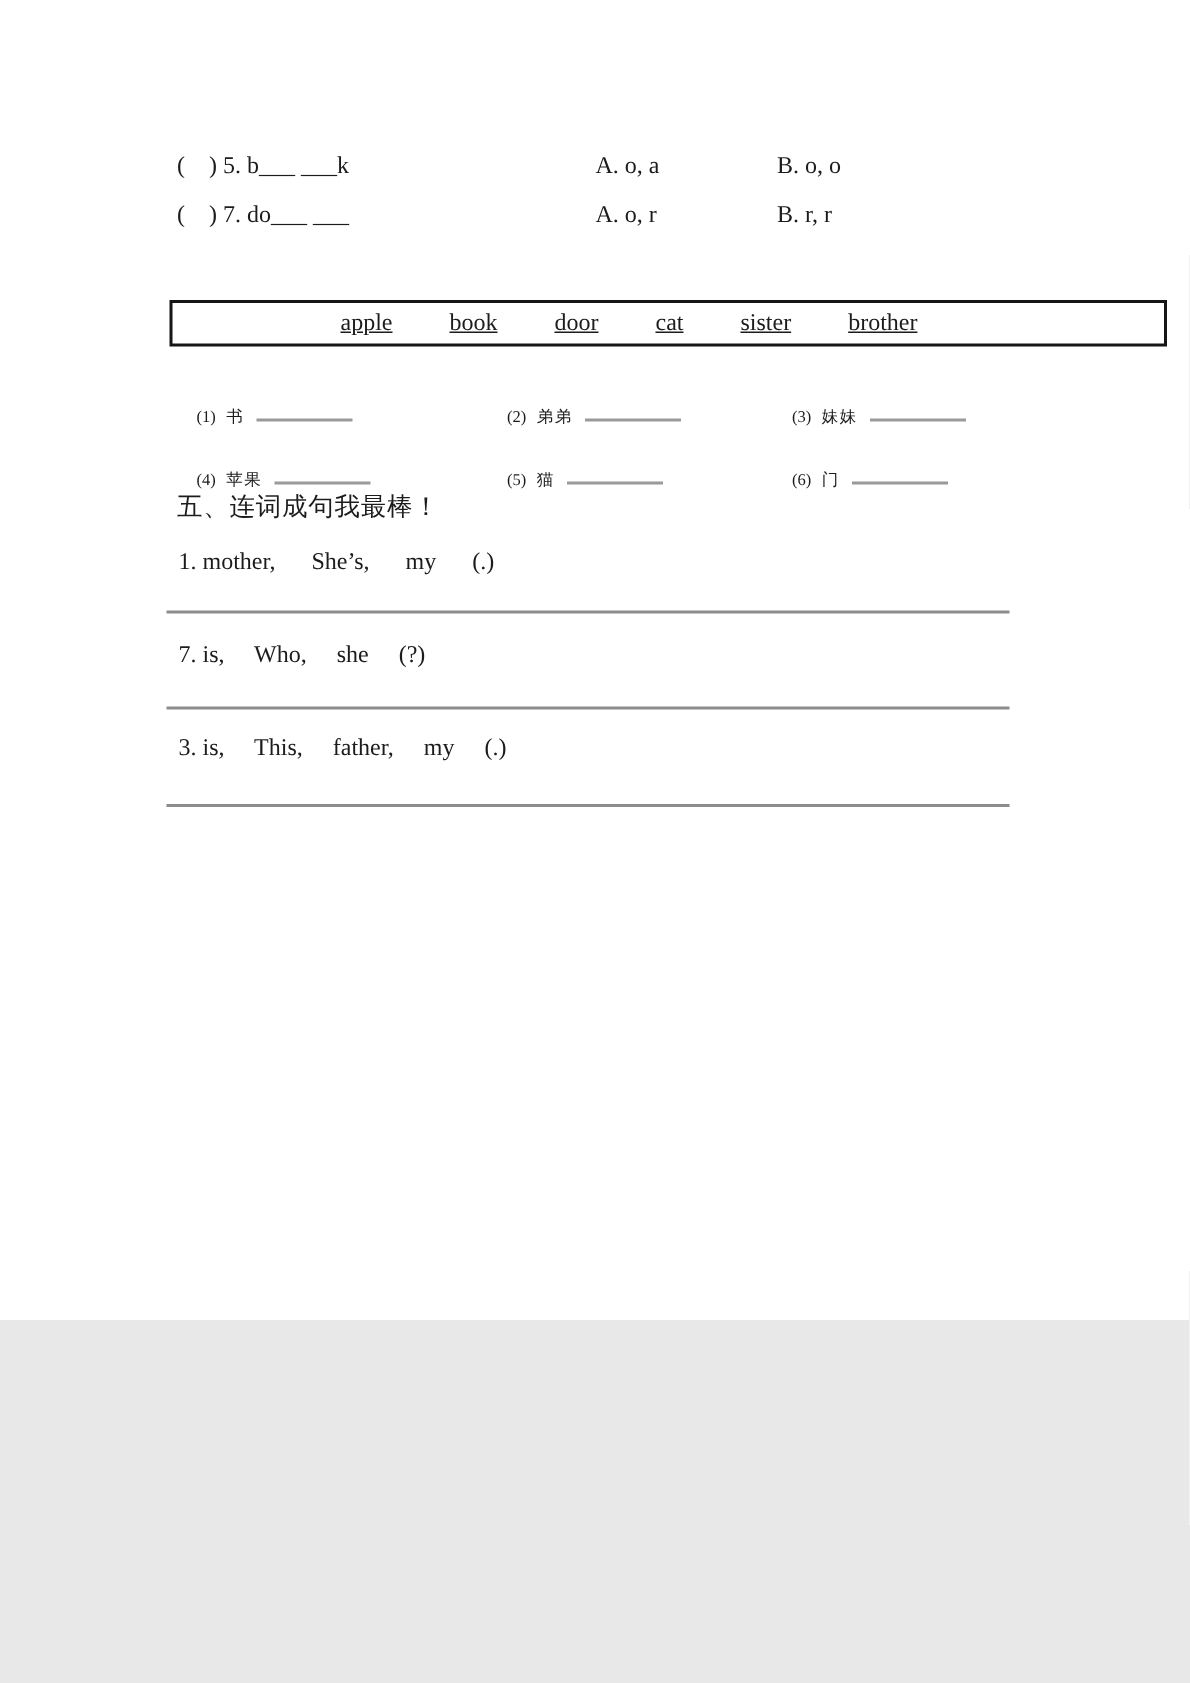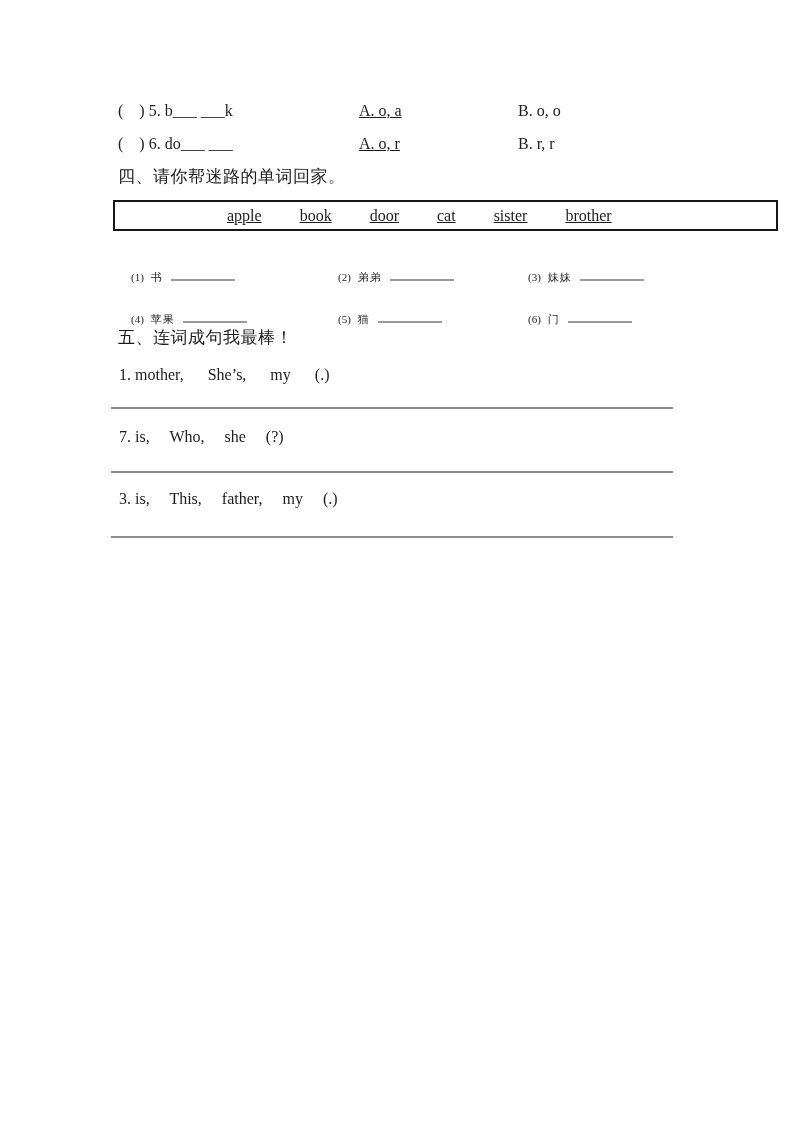--- a/index.html
+++ b/index.html
@@ -3,42 +3,42 @@
 <meta charset="utf-8">
 <style>
   html, body {
     margin: 0;
     padding: 0;
     background: #e8e8e8;
   }
   .page {
     position: relative;
     width: 793px;
-    height: 1122px;
+    height: 880px;
     margin: 0 auto;
     background: #ffffff;
     font-family: "Liberation Serif", "DejaVu Serif", serif;
     color: #1c1c1c;
     overflow: hidden;
   }
   .abs { position: absolute; }
   .en {
     font-size: 16px;
     line-height: 20px;
     white-space: pre;
   }
   .zh-heading {
     font-size: 17px;
     line-height: 22px;
     white-space: pre;
     letter-spacing: 0.5px;
   }
   
   .mc-q { left: 118px; }
-  .mc-a { left: 359px; text-decoration: underline; }
+  .mc-a { left: 397px; }
   .mc-b { left: 518px; }
   .row-5 { top: 101px; }
   .row-6 { top: 134px; }
   
   .word-bank {
     left: 113px;
     top: 200px;
     width: 549px;
     height: 27px;
     border: 2px solid #161616;
@@ -90,25 +90,24 @@
 </style>
 </head>
 <body>
 
 <div class="page">
 
   <span class="abs en mc-q row-5">(    ) 5. b___ ___k</span>
   <span class="abs en mc-a row-5">A. o, a</span>
   <span class="abs en mc-b row-5">B. o, o</span>
 
-  <span class="abs en mc-q row-6">(    ) 6. do___ ___</span>
+  <span class="abs en mc-q row-6">(    ) 7. do___ ___</span>
   <span class="abs en mc-a row-6">A. o, r</span>
   <span class="abs en mc-b row-6">B. r, r</span>
 
-  <span class="abs zh-heading" style="left:118px; top:166px;">四、请你帮迷路的单词回家。</span>
 
   <div class="abs word-bank">
     <span class="word">apple</span>
     <span class="word">book</span>
     <span class="word">door</span>
     <span class="word">cat</span>
     <span class="word">sister</span>
     <span class="word">brother</span>
   </div>
 

